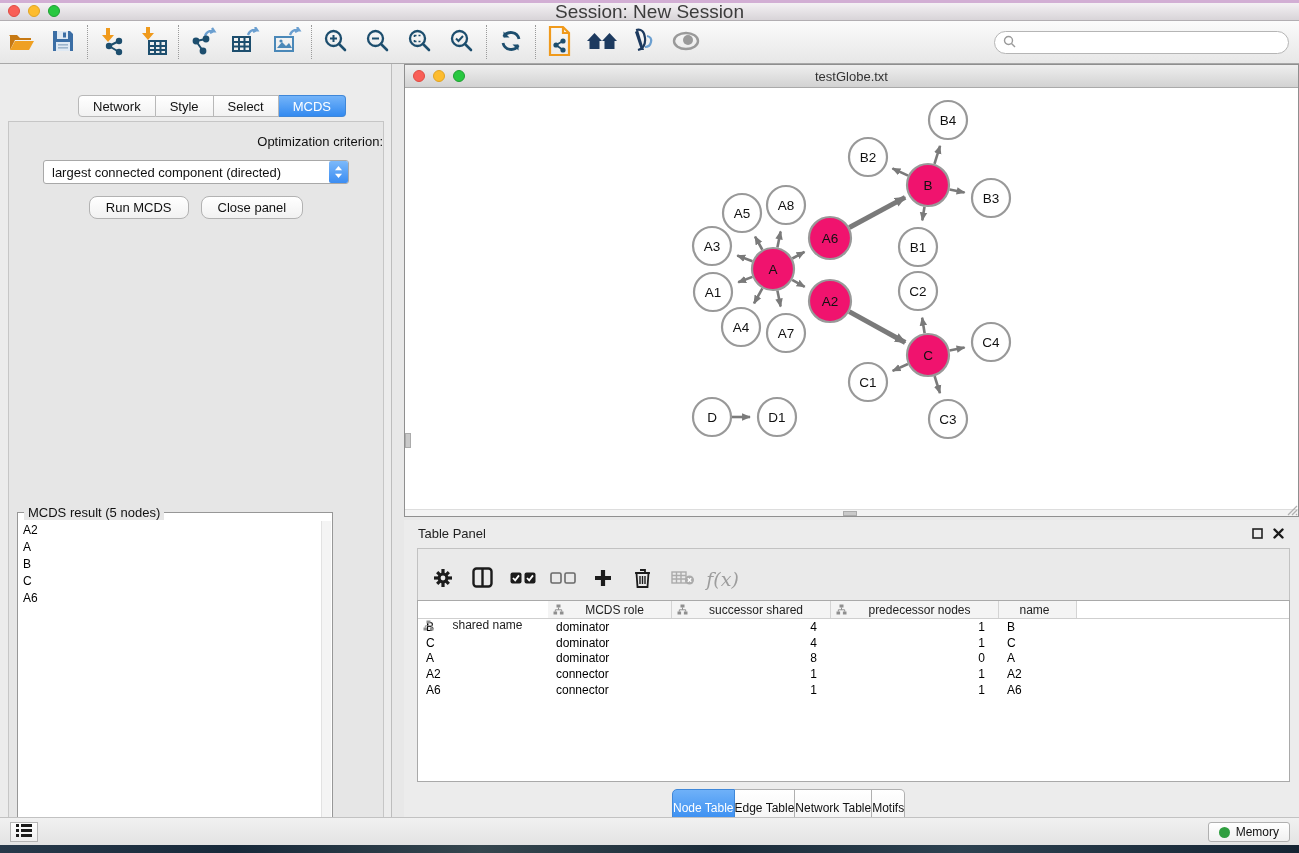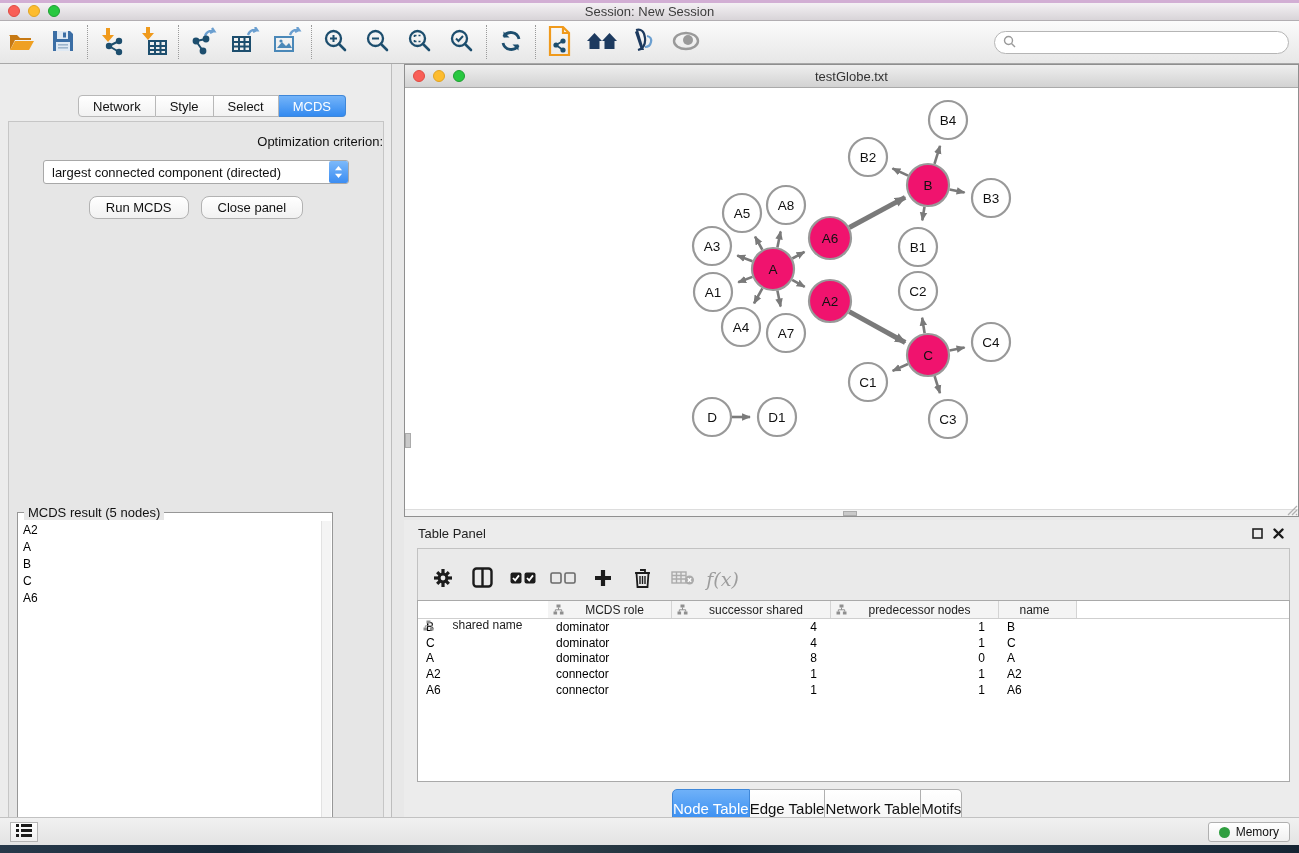--- a/index.html
+++ b/index.html
@@ -2,21 +2,21 @@
 <html><head>
 <meta charset="utf-8">
 <style>
   *{box-sizing:border-box;margin:0;padding:0}
   html,body{width:1299px;height:853px;overflow:hidden}
   body{font-family:"Liberation Sans",sans-serif;background:#e8e8e8;position:relative;font-size:13px;color:#1a1a1a}
 
   
   .desktop-top{position:absolute;left:0;top:0;width:1299px;height:3px;background:#d2aed4}
   .titlebar{position:absolute;left:0;top:3px;width:1299px;height:18px;background:linear-gradient(#f4f1f4,#d8d4d8);border-bottom:1px solid #b2aeb2;display:flex;align-items:center;justify-content:center}
-  .titlebar .title{color:#3c3c3c;font-size:13px}
+  .titlebar .title{color:#3c3c3c;font-size:19px}
   .tl-group{position:absolute;left:8px;top:2px;display:flex;gap:8px}
   .tl{width:12px;height:12px;border-radius:50%}
   .tl.red{background:#f95f57;border:1px solid #df4b43}
   .tl.yellow{background:#fdbc2e;border:1px solid #e0a423}
   .tl.green{background:#28c840;border:1px solid #1f9f33}
 
   
   .toolbar{position:absolute;left:0;top:21px;width:1299px;height:43px;background:linear-gradient(#fbfbfb,#e7e7e7);border-bottom:1px solid #a8a8a8;display:flex;align-items:center}
   .tbtn{width:42px;height:38px;display:flex;align-items:center;justify-content:center;background:transparent;border:none}
   .tsep{width:1px;height:34px;margin:0 3px;border-left:1px dotted #9a9a9a}
@@ -65,21 +65,21 @@
   .tpbtn{width:29px;height:34px;display:flex;align-items:center;justify-content:center;background:transparent;border:none}
   .fx{font-family:"DejaVu Serif",serif;font-style:italic;font-size:19px;color:#9d9d9d}
   .tp-table{position:absolute;left:13px;top:80px;width:873px;height:182px;background:#fff;border:1px solid #a9a9a9;overflow:hidden}
   .thead{display:flex;height:18px;border-bottom:1px solid #cfcfcf}
   .th{background:#f4f4f4;border-right:1px solid #d4d4d4;display:flex;align-items:center;font-size:12px;color:#222;position:relative}
   .th .th-label{flex:1;text-align:center;padding-right:6px}
   .th .tree-ico{margin-left:5px}
   .trow{display:flex;height:15.7px;align-items:center}
   .td{font-size:12px;color:#000;white-space:nowrap;overflow:hidden}
   .bottom-tabs{position:absolute;left:268px;top:269px;display:flex}
-  .btab{height:38px;display:flex;align-items:center;justify-content:center;background:linear-gradient(#ffffff,#f3f3f3);border:1px solid #b0b0b0;border-left:none;font-size:15px;color:#111}
+  .btab{height:38px;display:flex;align-items:center;justify-content:center;background:linear-gradient(#ffffff,#f3f3f3);border:1px solid #b0b0b0;border-left:none;font-size:12px;color:#111}
   .btab:first-child{border-left:1px solid #b0b0b0;border-radius:5px 0 0 5px}
   .btab:last-child{border-radius:0 5px 5px 0}
   .btab.sel{background:linear-gradient(#6fb1f8,#2e87f0);color:#fff;border-color:#3f87d8}
 
   
   .statusbar{position:absolute;left:0;top:817px;width:1299px;height:28px;background:linear-gradient(#f1f1f1,#e3e3e3);border-top:1px solid #c2c2c2}
   .list-btn{position:absolute;left:10px;top:4px;width:28px;height:20px;background:linear-gradient(#fff,#eee);border:1px solid #b5b5b5;display:flex;align-items:center;justify-content:center}
   .memory-btn{position:absolute;right:9px;top:4px;height:20px;padding:0 10px;background:linear-gradient(#fff,#f0f0f0);border:1px solid #b0b0b0;border-radius:3px;display:flex;align-items:center;gap:6px;font-size:12px;color:#111}
   .mem-dot{width:11px;height:11px;border-radius:50%}
   .desktop-bottom{position:absolute;left:0;top:845px;width:1299px;height:8px;background:linear-gradient(90deg,#27394a,#17293a 18%,#35464e 37%,#1b2c3a 55%,#2c4150 74%,#152433 100%)}

